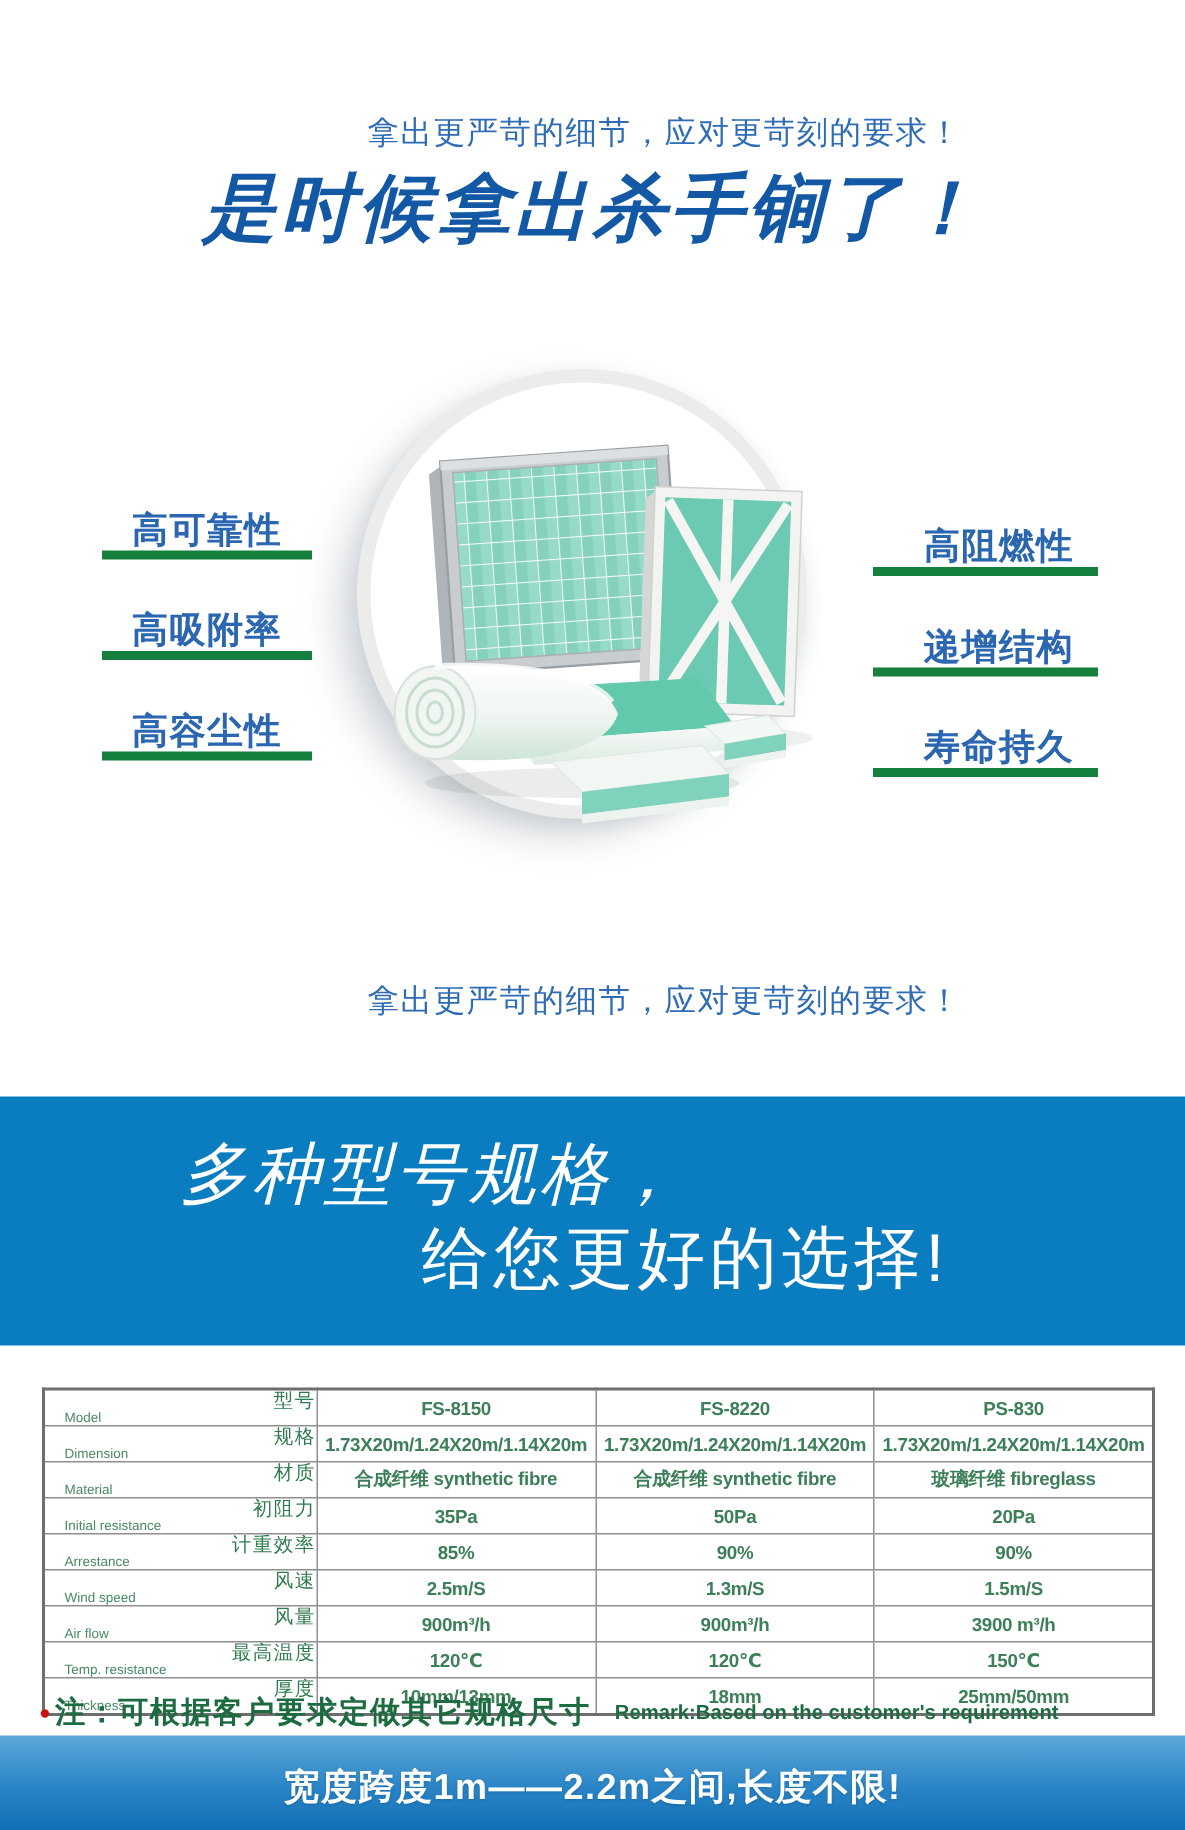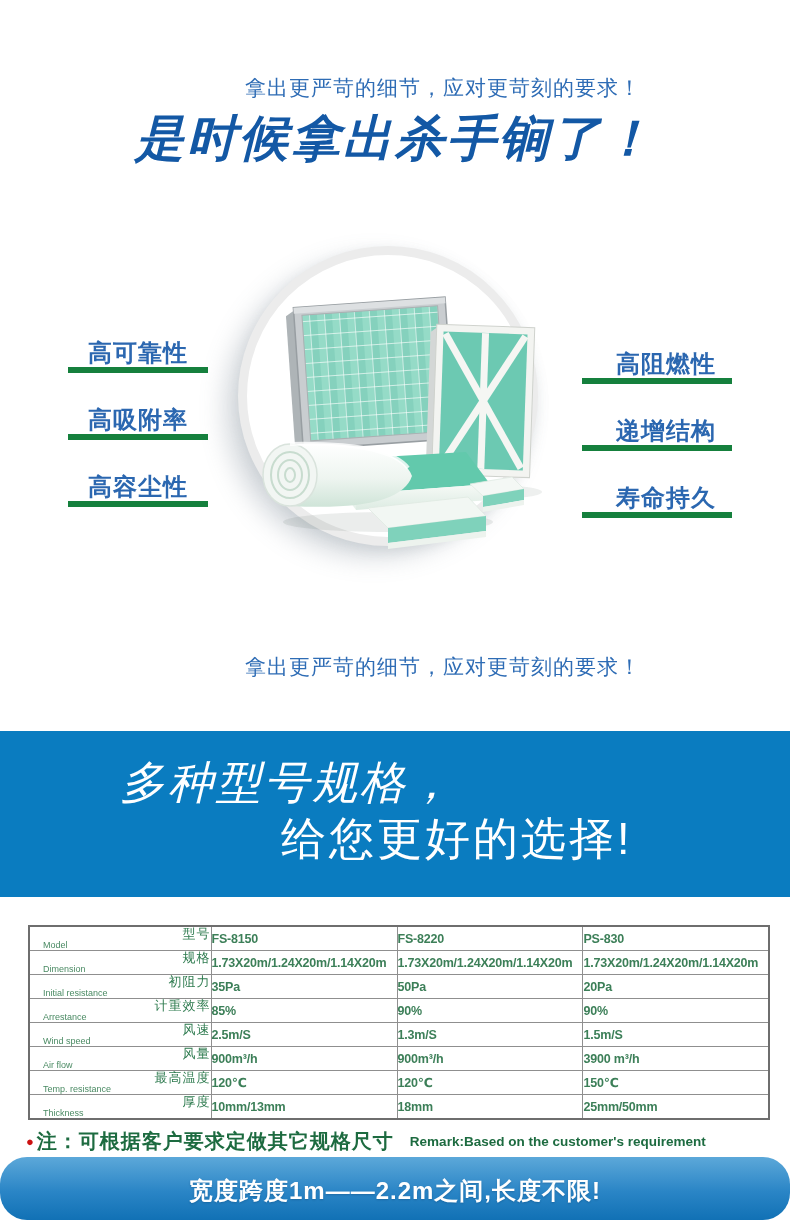--- a/index.html
+++ b/index.html
@@ -42,32 +42,32 @@
   .spec-table { position:absolute; left:28px; top:925px; width:742px;
     border-collapse:collapse; table-layout:fixed; }
   .spec-table td { border:1px solid #8f8f8f; height:21px; vertical-align:middle;
     overflow:hidden; white-space:nowrap; }
   .spec-table { border:2px solid #6e6e6e; }
   .spec-table col.c-label { width:24.6%; }
   .spec-table col.c-val   { width:25.13%; }
   td.label-cell { padding-left:13px; }
   .lbl-cn { color:#2e7b4f; font-size:13px; font-weight:normal; line-height:13px; letter-spacing:1px;text-align:right; }
   .lbl-en { color:#4a8a63; font-size:9px;  line-height:9px; margin-top:1px; }
-  td.value-cell { text-align:left; color:#3c7f58; font-size:12.5px; font-weight:bold; letter-spacing:-0.2px; }
+  td.value-cell { text-align:center; color:#3c7f58; font-size:12.5px; font-weight:bold; letter-spacing:-0.2px; }
 
   
   .note { position:absolute; left:26px; top:1129px; width:750px; height:24px;
     display:flex; align-items:center; }
   .note-dot { color:#cc1111; font-size:13px; margin-right:3px; line-height:1; }
   .note-cn { color:#1d6b40; font-size:20px; font-weight:bold; letter-spacing:1px; }
   .note-en { color:#1d6b40; font-size:13.5px; font-weight:bold; margin-left:16px; }
 
   
   .footer-bar { position:absolute; left:0; top:1157px; width:790px; height:63px;
-    background:linear-gradient(180deg,#5ca8d9 0%,#2a85c6 55%,#1171b5 100%);border-radius:27px; }
+    background:linear-gradient(180deg,#5ca8d9 0%,#2a85c6 55%,#1171b5 100%); }
   .footer-text { position:absolute; left:0; top:18px; width:790px; text-align:center;
     color:#ffffff; font-size:24px; font-weight:bold; letter-spacing:1px;
     text-shadow:0 1px 2px rgba(0,40,80,.25); }
 </style>
 </head>
 <body>
 
 <div class="page">
 
   <div class="subtitle subtitle-top">拿出更严苛的细节，应对更苛刻的要求！</div>
@@ -184,20 +184,29 @@
     <tr>
       <td class="label-cell">
         <div class="lbl-cn">规格</div>
         <div class="lbl-en">Dimension</div>
       </td>
       <td class="value-cell">1.73X20m/1.24X20m/1.14X20m</td>
       <td class="value-cell">1.73X20m/1.24X20m/1.14X20m</td>
       <td class="value-cell">1.73X20m/1.24X20m/1.14X20m</td>
     </tr>
 
+    <tr>
+      <td class="label-cell">
+        <div class="lbl-cn">材质</div>
+        <div class="lbl-en">Material</div>
+      </td>
+      <td class="value-cell">合成纤维 synthetic fibre</td>
+      <td class="value-cell">合成纤维 synthetic fibre</td>
+      <td class="value-cell">玻璃纤维 fibreglass</td>
+    </tr>
 
     <tr>
       <td class="label-cell">
         <div class="lbl-cn">初阻力</div>
         <div class="lbl-en">Initial resistance</div>
       </td>
       <td class="value-cell">35Pa</td>
       <td class="value-cell">50Pa</td>
       <td class="value-cell">20Pa</td>
     </tr>

